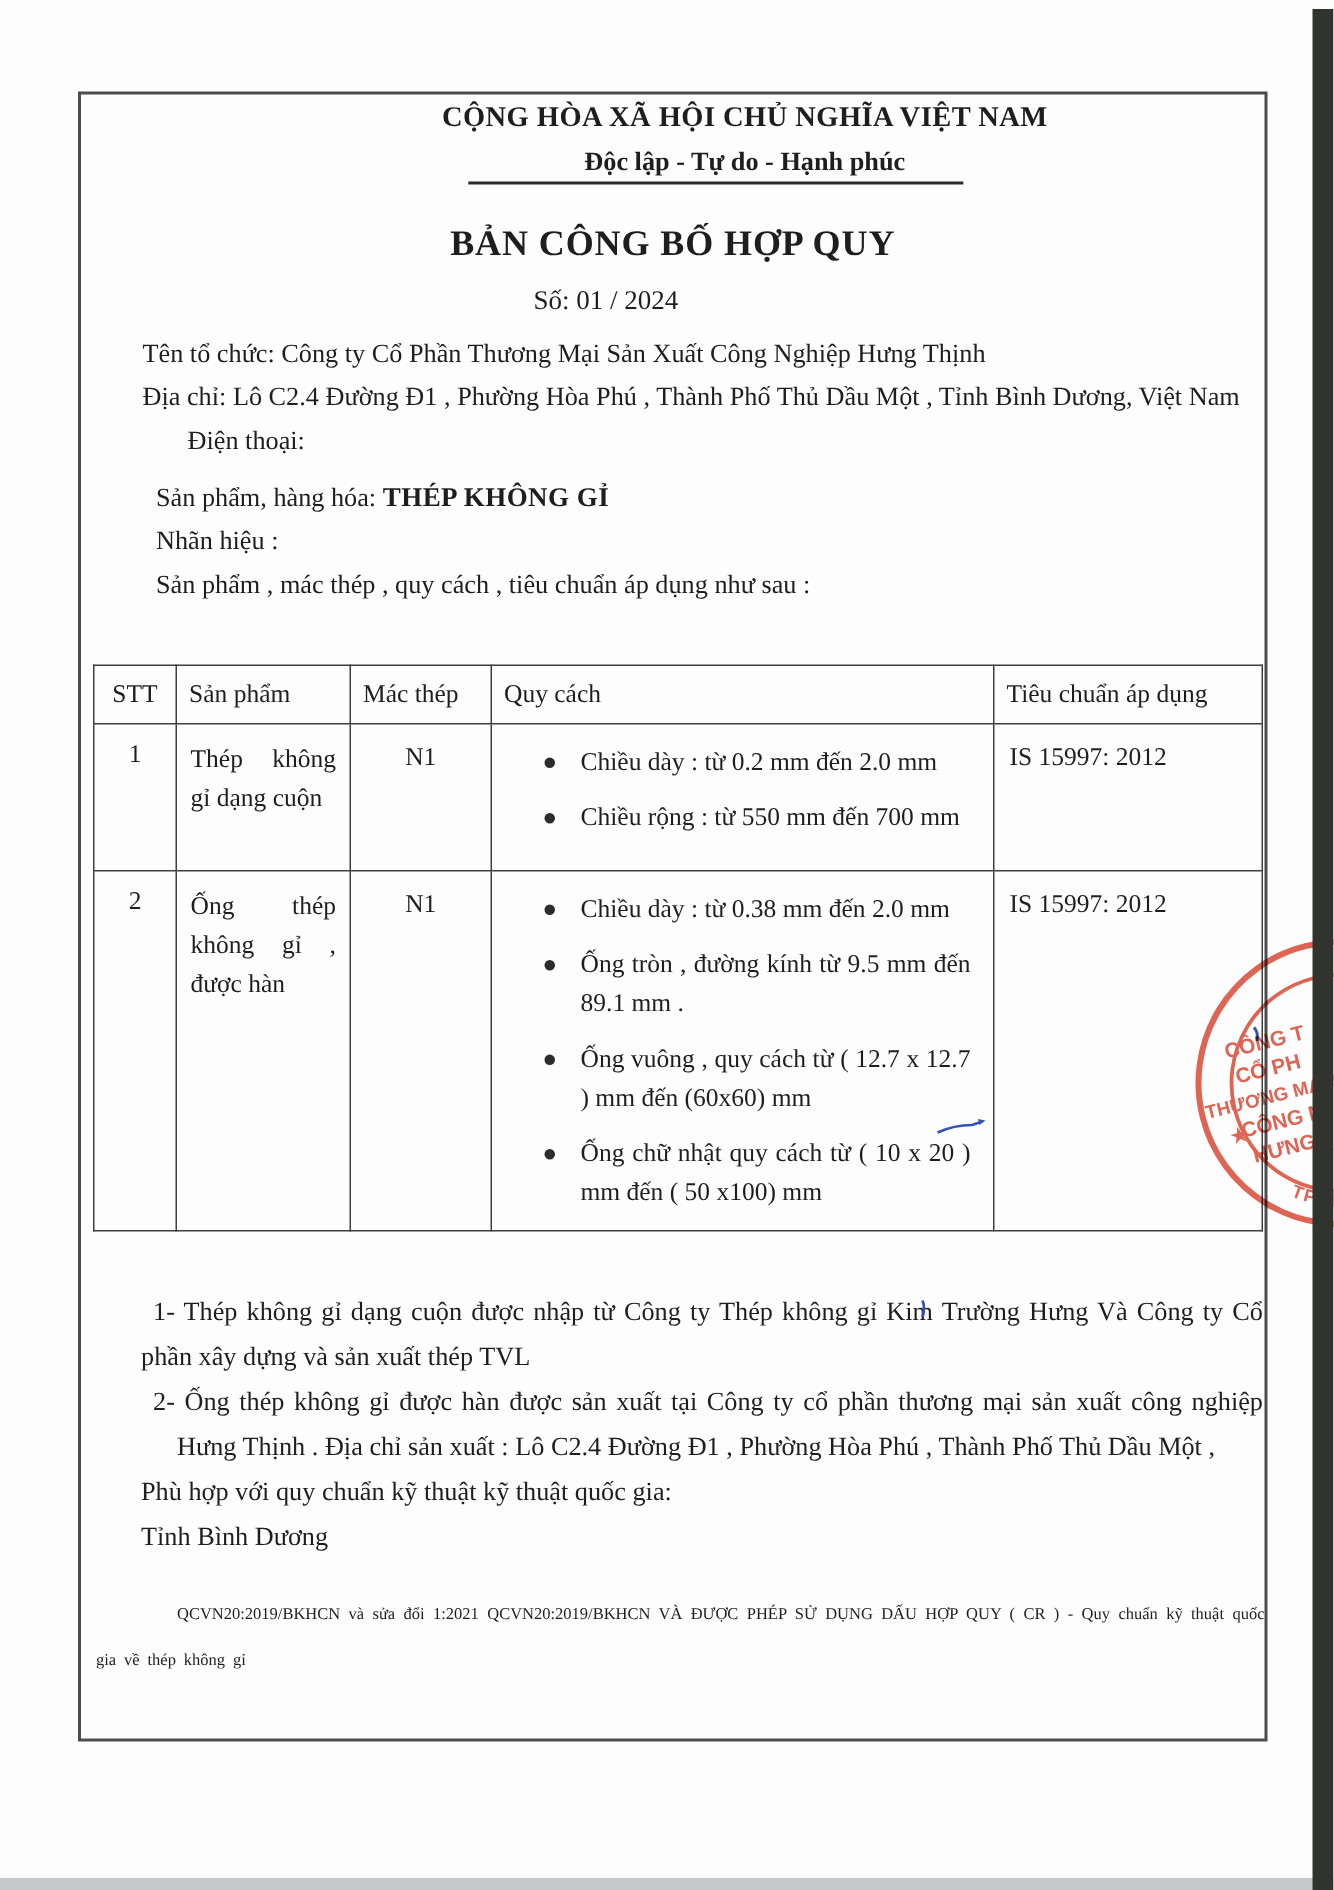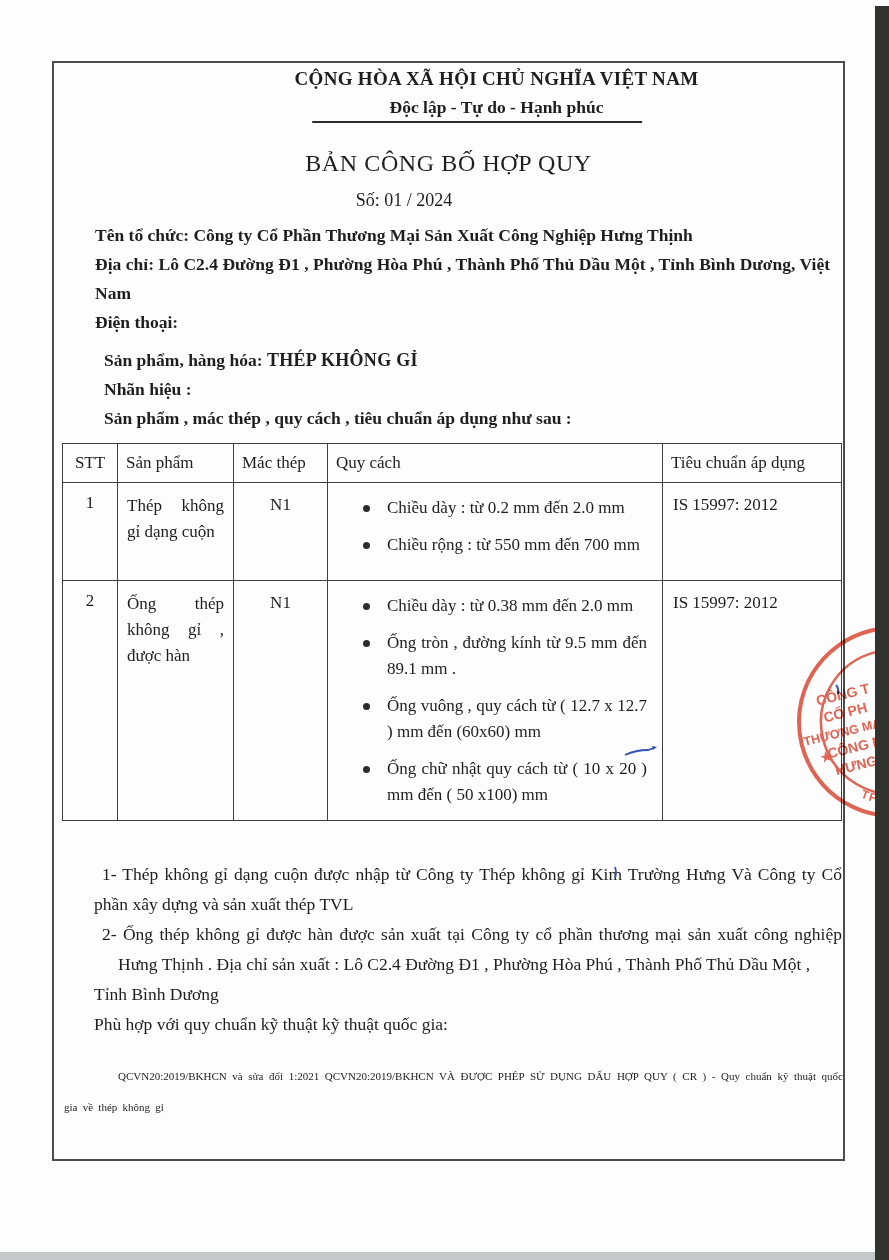--- a/index.html
+++ b/index.html
@@ -18,29 +18,29 @@
   
   .nat-header{position:absolute;left:52px;top:68px;width:889px;text-align:center;}
   .nh1{font-size:19px;font-weight:bold;letter-spacing:.3px;}
   .nh2{position:relative;margin-top:7px;font-size:17.5px;font-weight:bold;text-align:center;}
   .nh2 .rule{
     position:absolute;left:50%;top:24px;width:330px;height:0;
     border-top:2px solid #2b2b2b;transform:translateX(-56%);
   }
   .doc-title{
     position:absolute;left:52px;top:150px;width:793px;text-align:center;
-    font-size:24px;font-weight:normal;letter-spacing:.6px;
+    font-size:24px;font-weight:bold;letter-spacing:.6px;
   }
   .doc-number{
     position:absolute;left:52px;top:190px;width:704px;text-align:center;font-size:18px;
   }
   
   .info{position:absolute;left:95px;top:221px;width:735px;font-size:17.5px;}
-  .info p{margin:0;line-height:29px;text-align:justify;text-align-last:left;font-weight:bold;}
-  .info p.gap{margin-bottom:9px;}
+  .info p{margin:0;line-height:29px;text-align:justify;text-align-last:left;}
+  .info p.gap{margin-bottom:9px;margin-left:30px;}
   .info p.ind{padding-left:9px;}
   .info b{font-size:18px;letter-spacing:.3px;}
   
   table.spec-table{
     position:absolute;left:62px;top:443px;width:779px;
     border-collapse:collapse;table-layout:fixed;font-size:17px;
   }
   .spec-table th,.spec-table td{
     border:1.6px solid #3f3f3f;box-sizing:border-box;vertical-align:top;
     font-weight:normal;
@@ -169,22 +169,22 @@
         </ul>
       </td>
       <td class="cell-std">IS 15997: 2012</td>
     </tr>
   </tbody>
     </table>
 
   <div class="notes">
     <p class="n1">1- Thép không gỉ dạng cuộn được nhập từ Công ty Thép không gỉ Kim Trường Hưng Và Công ty Cổ phần xây dựng và sản xuất thép TVL</p>
     <p class="n2">2- Ống thép không gỉ được hàn được sản xuất tại Công ty cổ phần thương mại sản xuất công nghiệp Hưng Thịnh . Địa chỉ sản xuất : Lô C2.4 Đường Đ1 , Phường Hòa Phú , Thành Phố Thủ Dầu Một ,</p>
+    <p>Phù hợp với quy chuẩn kỹ thuật kỹ thuật quốc gia:</p>
     <p>Tỉnh Bình Dương</p>
-    <p>Phù hợp với quy chuẩn kỹ thuật kỹ thuật quốc gia:</p>
   </div>
 
   <p class="conformity">QCVN20:2019/BKHCN và sửa đổi 1:2021 QCVN20:2019/BKHCN VÀ ĐƯỢC PHÉP SỬ DỤNG DẤU HỢP QUY ( CR ) -  Quy chuẩn kỹ thuật quốc gia về thép không gỉ</p>
 
   <svg class="stamp" viewBox="0 0 200 200">
     <g transform="rotate(-14 100 100)" fill="#dc4f3c" stroke="none" font-family="Liberation Sans, sans-serif" font-weight="bold">
       <circle cx="100" cy="100" r="94" fill="none" stroke="#dc4f3c" stroke-width="4"></circle>
       <circle cx="100" cy="100" r="72" fill="none" stroke="#dc4f3c" stroke-width="2.5"></circle>
       <defs>
         <path id="arcTop" d="M 25.7,134.7 A 82,82 0 0 0 147,32.8" fill="none"></path>

